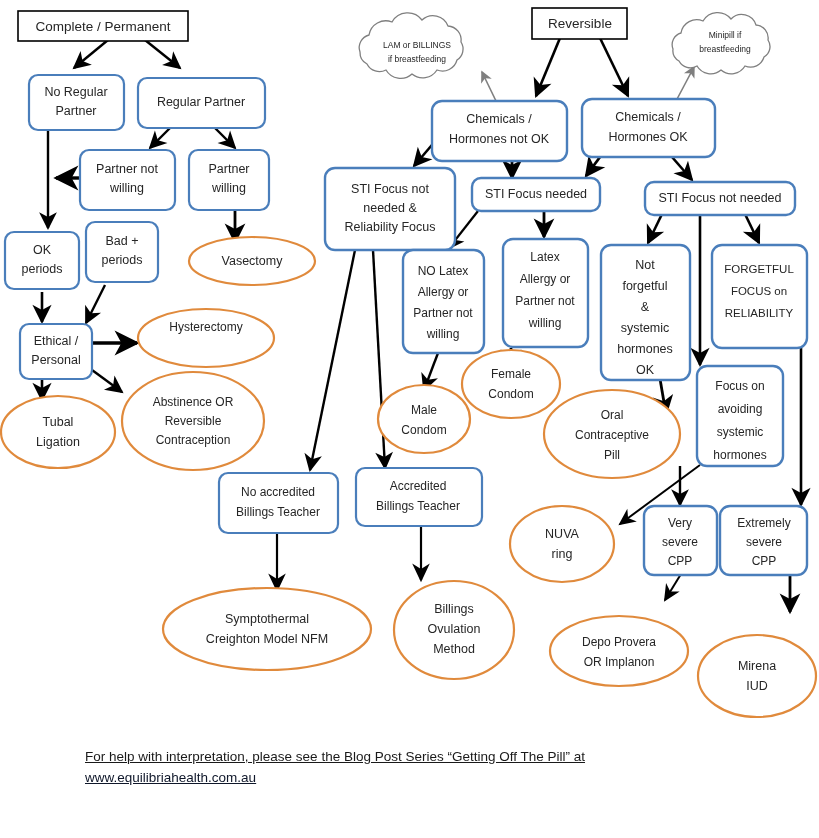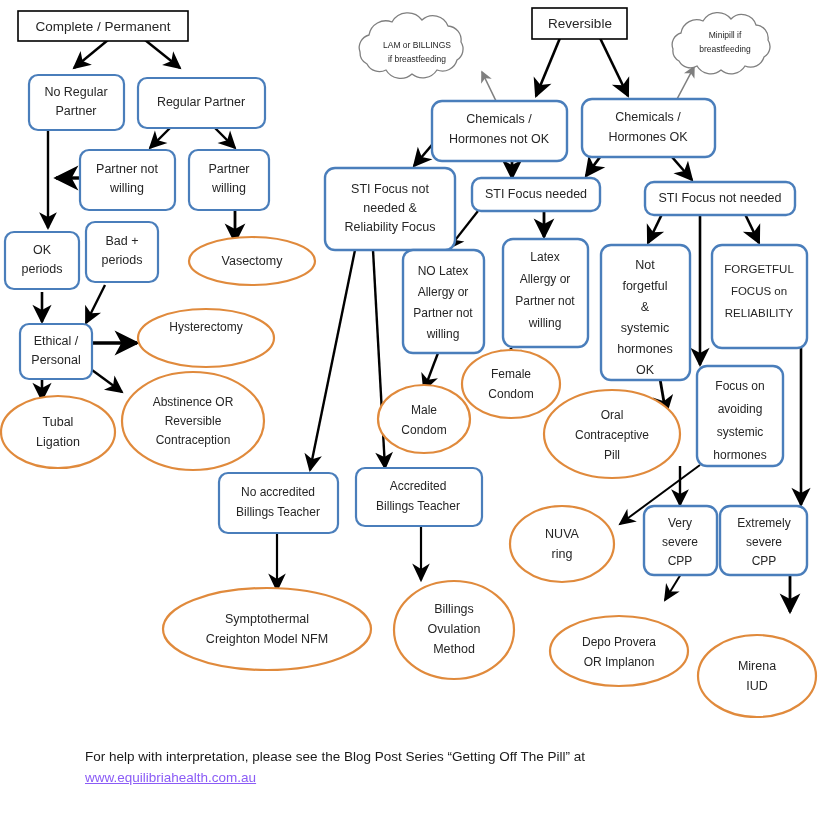--- a/index.html
+++ b/index.html
@@ -38,23 +38,24 @@
   }
   .footer-text {
     position: absolute;
     left: 85px;
     top: 746px;
     width: 700px;
     font-family: "Liberation Sans", sans-serif;
     font-size: 13.5px;
     color: #1a1a1a;
     line-height: 21px;
+    text-decoration: underline;
   }
   .footer-link {
-    color: #8b5cf6;
+    color: #0f172a;
     text-decoration: underline;
     display: block;
   }
 </style>
 </head>
 <body>
 
 <div id="canvas">
 
   <svg id="diagram-svg" viewBox="0 0 819 838">

